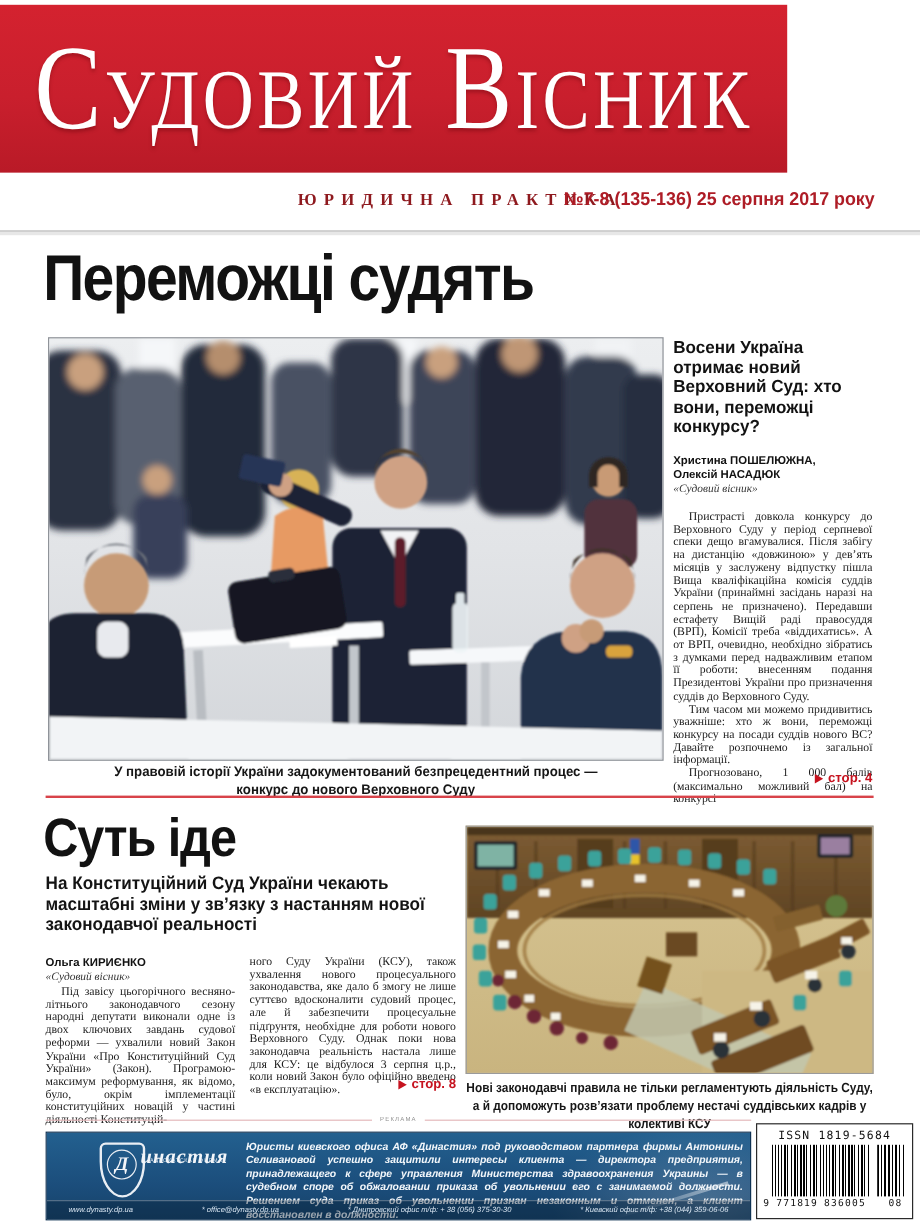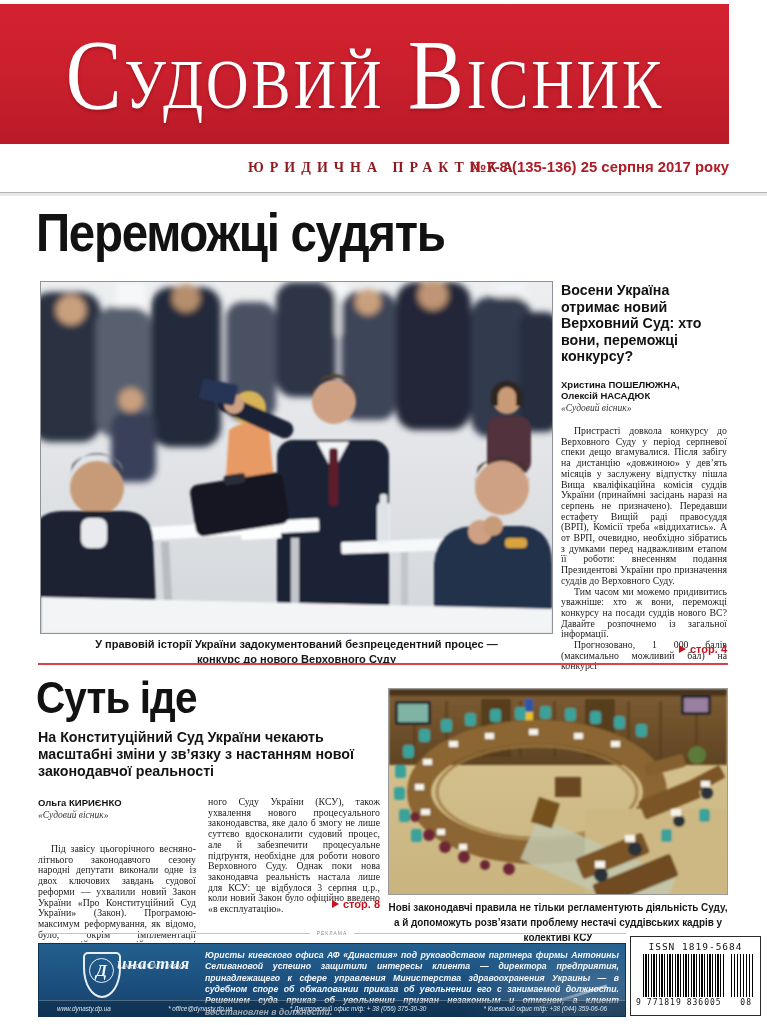--- a/index.html
+++ b/index.html
@@ -1,20 +1,20 @@
 <!DOCTYPE html>
 <html><head>
 <meta charset="utf-8">
 <style>
   html,body{margin:0;padding:0;background:#fff;}
   body{width:767px;height:1025px;overflow:hidden;font-family:"Liberation Sans",sans-serif;}
   #page{position:relative;width:767px;height:1025px;background:#fff;overflow:hidden;}
 
   
-  .masthead{position:absolute;left:0;top:4px;width:729px;height:140px;
+  .masthead{position:absolute;left:0;top:4px;width:656px;height:140px;
     background:linear-gradient(180deg,#d4222f 0%,#c91f2d 55%,#b91a27 100%);
     display:flex;align-items:center;justify-content:center;overflow:hidden;}
   .mast-title{margin:0;color:#fff;font-family:"Liberation Serif","DejaVu Serif",serif;
     font-weight:normal;font-variant:small-caps;font-size:88px;letter-spacing:3px;
     white-space:nowrap;transform:scale(0.95,1.14);text-shadow:0 2px 3px rgba(90,0,8,.35);}
 
   
   .infobar{position:absolute;left:0;top:144px;width:767px;height:48px;background:#fff;
     border-bottom:1px solid #b5b5b5;box-shadow:0 3px 0 #e7e7e7;}
   .pub{position:absolute;left:40px;top:6px;display:flex;align-items:center;gap:9px;}
@@ -53,21 +53,21 @@
 
   .redrule{position:absolute;left:38px;top:663px;width:690px;height:2px;background:#d8434a;}
 
   
   .h2t{position:absolute;left:36px;top:672px;margin:0;font-size:45px;font-weight:bold;
     color:#121212;letter-spacing:-1px;white-space:nowrap;transform:scaleX(0.9);transform-origin:left top;}
   .subtitle{position:absolute;left:38px;top:729px;width:360px;margin:0;font-size:15px;
     line-height:16.8px;font-weight:bold;color:#141414;transform:scaleX(0.95);transform-origin:left top;}
   .colA{position:absolute;left:38px;top:797px;width:158px;}
   .colB{position:absolute;left:208px;top:797px;width:172px;}
-  .colA .authors{margin-bottom:23px;}
+  .colA .authors{margin-bottom:1px;}
   .photo2{position:absolute;left:388px;top:688px;width:340px;height:207px;margin:0;
     border:1px solid #9a9a9a;box-sizing:border-box;overflow:hidden;background:#d2bf8e;}
   .cap2{position:absolute;left:358px;top:900px;width:400px;text-align:center;
     font-size:11px;font-weight:bold;line-height:1.35;color:#161616;transform:scaleX(0.9);}
 
   
   .adrow{position:absolute;left:38px;top:930px;width:588px;display:flex;align-items:center;gap:7px;}
   .adline{flex:1;height:1px;background:#e4b8bb;}
   .adlabel{font-size:5px;color:#8f8f8f;letter-spacing:1px;white-space:nowrap;}
   .adbanner{position:absolute;left:38px;top:943px;width:588px;height:74px;box-sizing:border-box;

